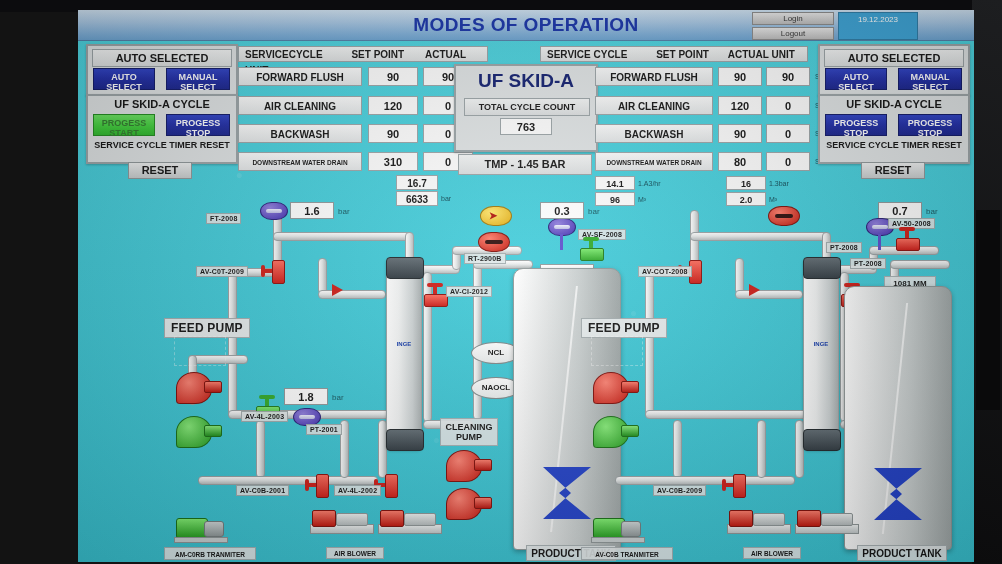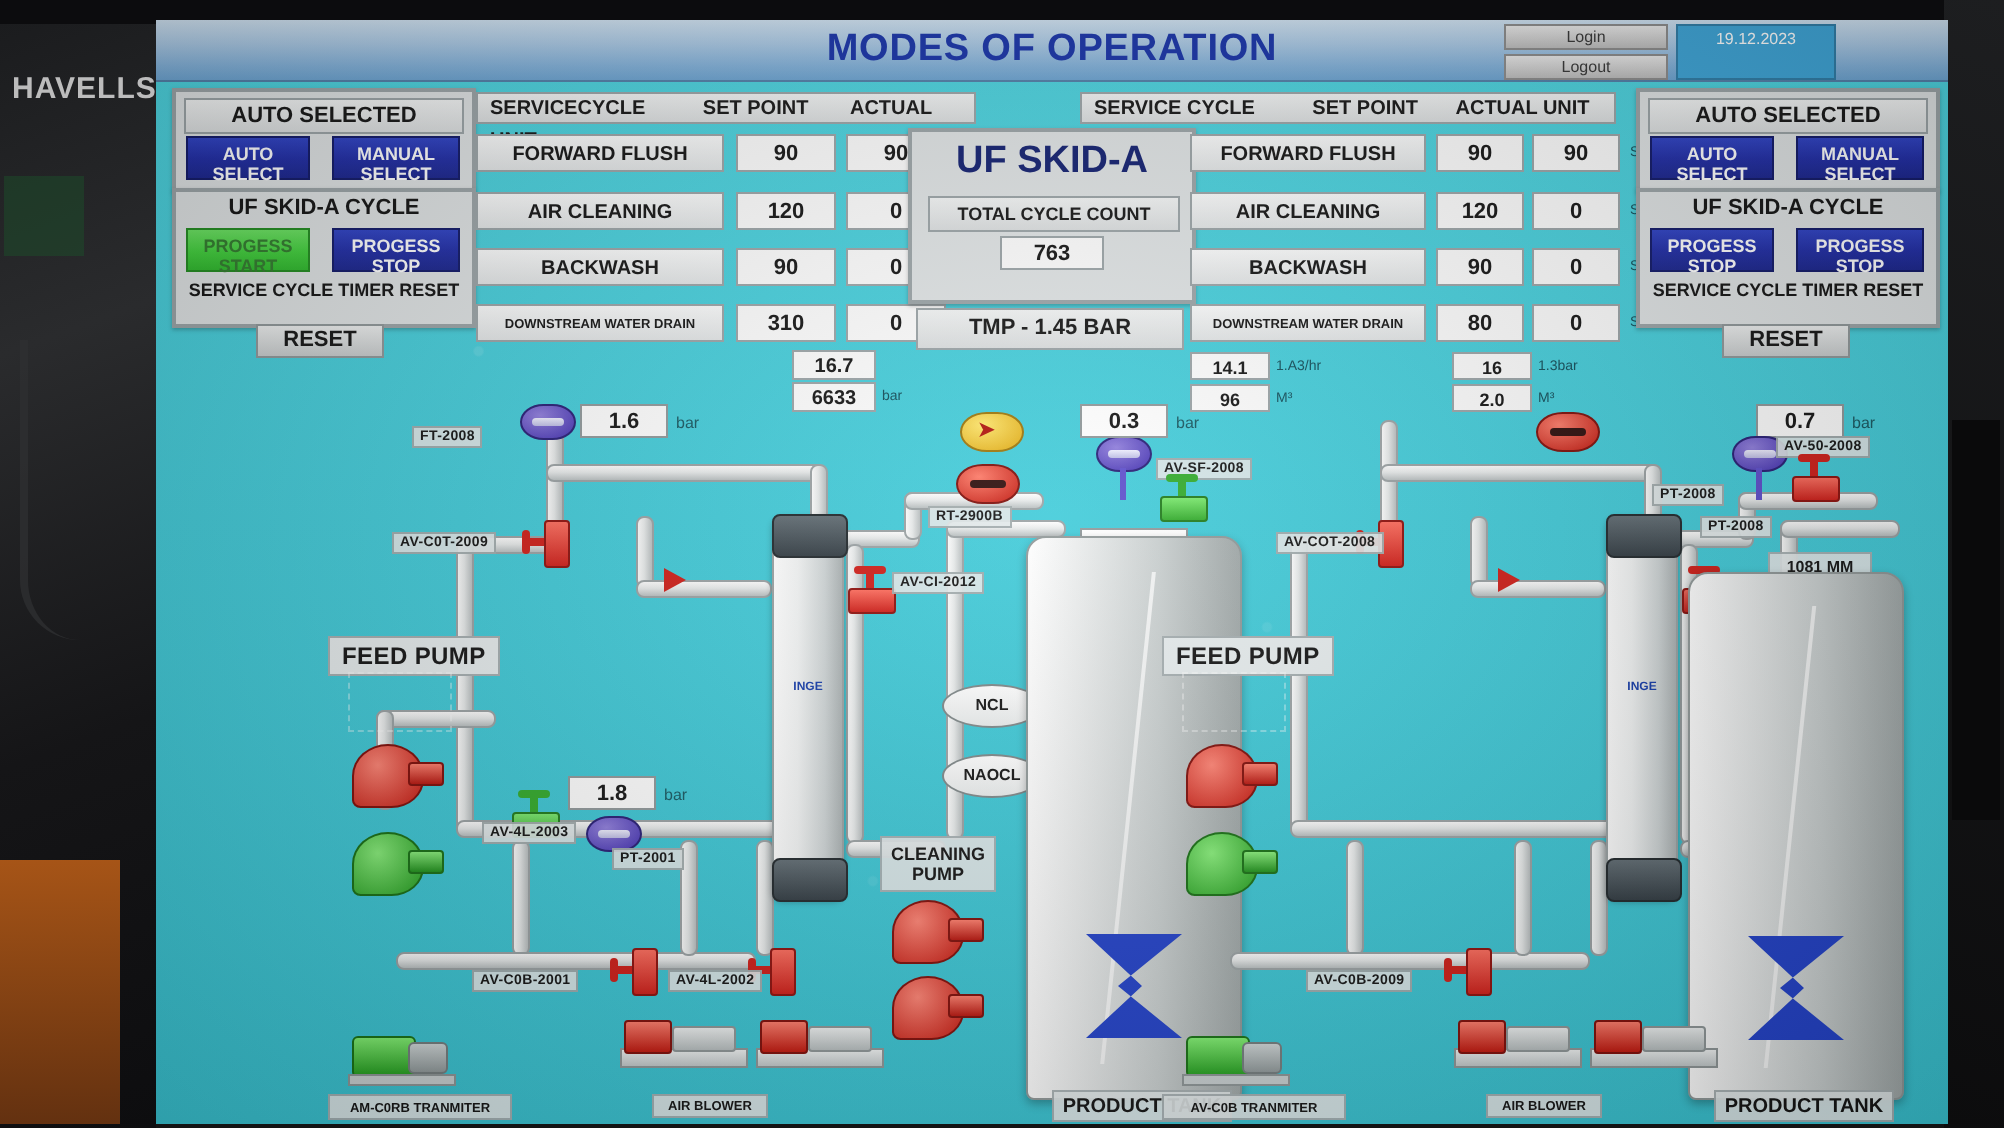--- a/index.html
+++ b/index.html
@@ -161,26 +161,20 @@
     border-bottom:6px solid transparent;border-left:11px solid #cf1a14;}
 
   .caption{position:absolute;background:rgba(226,232,233,.93);border:1px solid rgba(120,132,134,.55);
     color:#111;font-weight:700;text-align:center;box-sizing:border-box;}
 </style>
 </head>
 <body>
 
 <div id="root">
 
-  <div class="room-left">
-    <div class="brand">HAVELLS</div>
-    <div class="greenbox"></div>
-    <div class="cable"></div>
-    <div class="orange"></div>
-  </div>
   <div class="room-top"></div>
   <div class="room-right">
     <div class="blk"></div>
   </div>
 
   <div id="screen">
     <div class="bgtex"></div>
 
     <div class="titlebar">
       <div class="ttl">MODES OF OPERATION</div>

